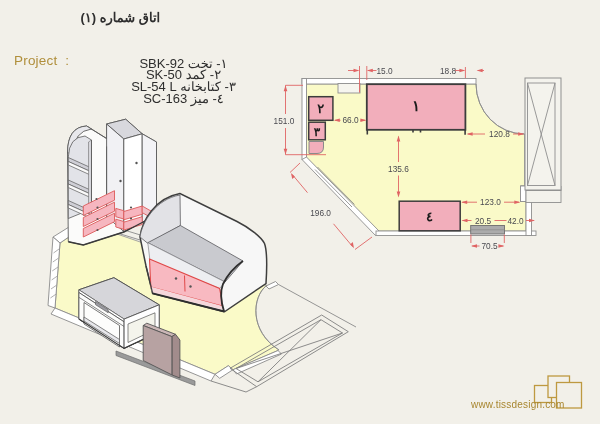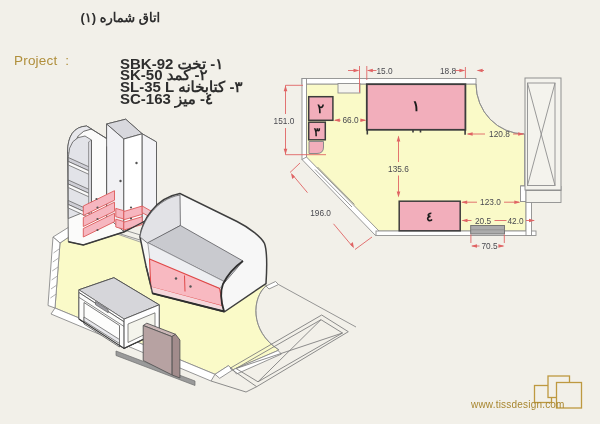--- a/index.html
+++ b/index.html
@@ -1,30 +1,30 @@
 <!DOCTYPE html>
 <html><head>
 <meta charset="utf-8">
 <style>
 html,body{margin:0;padding:0;}
 body{width:600px;height:424px;background:#F2F0E9;font-family:"Liberation Sans",sans-serif;position:relative;overflow:hidden;}
 .gold{color:#B08F3C;}
 #hdr{position:absolute;left:14px;top:9px;font-size:13.5px;letter-spacing:.2px;margin-top:44px;}
 #title{position:absolute;left:64.5px;top:10px;font-size:13px;font-weight:bold;color:#2e2e2e;direction:rtl;margin-left:16px;}
-#legend{position:absolute;left:120px;top:57.5px;width:127px;text-align:left;direction:rtl;font-size:15px;font-weight:bold;color:#2e2e2e;line-height:11.8px;}
+#legend{position:absolute;left:120px;top:57.5px;width:127px;text-align:center;direction:rtl;font-size:13px;font-weight:normal;color:#2e2e2e;line-height:11.8px;}
 svg{position:absolute;left:0;top:0;}
 </style>
 </head>
 <body>
 <div id="hdr" class="gold">Project&nbsp;&nbsp;:</div>
 <div id="title">اتاق شماره (١)</div>
 <div id="legend">
 <div>١- تخت SBK-92</div>
 <div>٢- كمد SK-50</div>
-<div>٣- كتابخانه SL-35 L</div>
+<div>٣- كتابخانه SL-54 L</div>
 <div>٤- ميز SC-163</div>
 </div>
 <svg width="600" height="424" viewBox="0 0 600 424">
 
 <g id="plan">
 
 <path d="M306.5,84 L476,84 A48.5,50 0 0 0 524.5,134 L524.5,186 L520.5,186 L520.5,201.5 L526,201.5 L526,231 L378,231 L306.5,157.5 Z" fill="#FAFAC8" stroke="#8f8f8f" stroke-width="0.8"></path>
 
 <g fill="#ffffff" stroke="#8f8f8f" stroke-width="0.9">
 <rect x="302" y="78.5" width="174" height="5.5"></rect>

